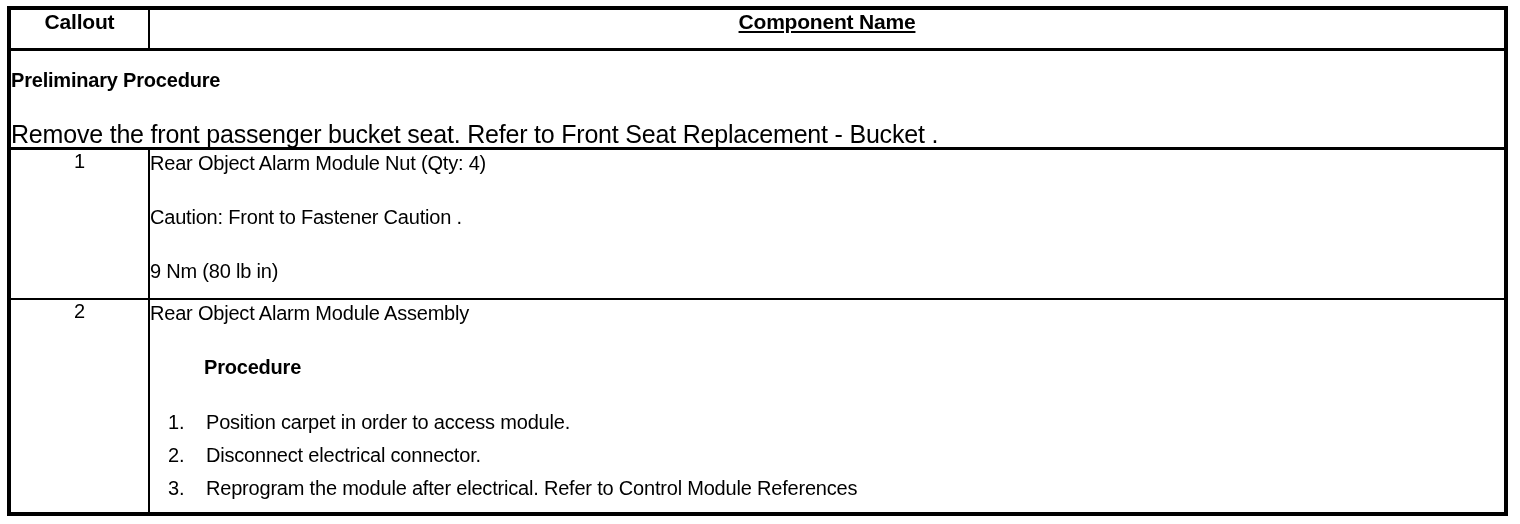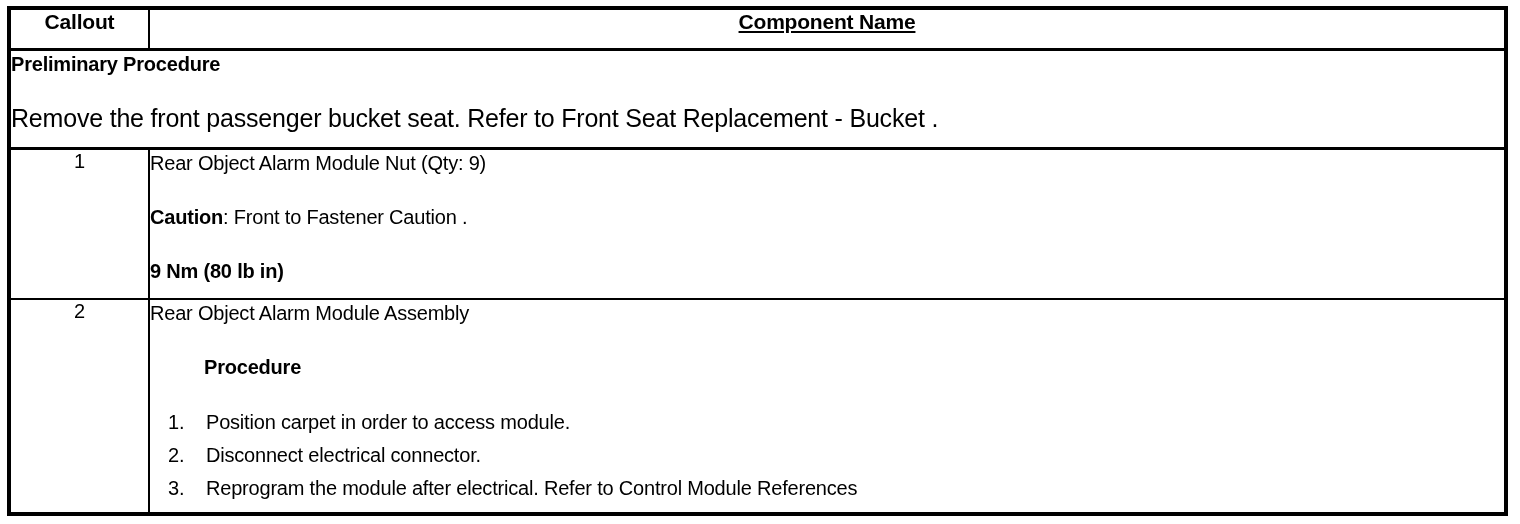--- a/index.html
+++ b/index.html
@@ -65,21 +65,21 @@
   
   .prelim-cell {
     padding: 10px 0 14px 8px;
     border-bottom-width: 3px !important;
   }
   .prelim-title {
     font-weight: bold;
     font-size: 20px;
     line-height: 26px;
     letter-spacing: -0.2px;
-    margin: 0 0 2px 0;
+    margin: 16px 0 2px 0;
   }
   .prelim-body {
     font-size: 25px;
     line-height: 26px;
     letter-spacing: -0.2px;
     margin: 28px 0 0 0;
   }
 
   
   .callout-cell {
@@ -97,21 +97,21 @@
     line-height: 26px;
     letter-spacing: -0.2px;
   }
 
   .desc-line {
     margin: 0;
     padding: 0;
   }
   .desc-line + .desc-line { margin-top: 28px; }
 
-  .bold { font-weight: bold; }
+  .bold { font-weight: normal; }
 
   .sub-heading {
     font-weight: bold;
     font-size: 20px;
     line-height: 26px;
     letter-spacing: -0.2px;
     margin: 28px 0 10px 54px;
   }
 
   ol.steps {
@@ -159,21 +159,21 @@
       <tr class="row-prelim">
         <td class="prelim-cell" colspan="2">
           <div class="prelim-title">Preliminary Procedure</div>
           <div class="prelim-body">Remove the front passenger bucket seat. Refer to Front Seat Replacement - Bucket .</div>
         </td>
       </tr>
 
       <tr class="row-1">
         <td class="callout-cell">1</td>
         <td class="desc-cell">
-          <div class="desc-line">Rear Object Alarm Module Nut (Qty: 9)</div>
+          <div class="desc-line">Rear Object Alarm Module Nut (Qty: 4)</div>
           <div class="desc-line"><span class="bold">Caution</span><span>: Front to Fastener Caution .</span></div>
           <div class="desc-line bold">9 Nm (80 lb in)</div>
         </td>
       </tr>
 
       <tr class="row-2">
         <td class="callout-cell callout-cell-2">2</td>
         <td class="desc-cell">
           <div class="desc-line">Rear Object Alarm Module Assembly</div>
           <div class="sub-heading">Procedure</div>

